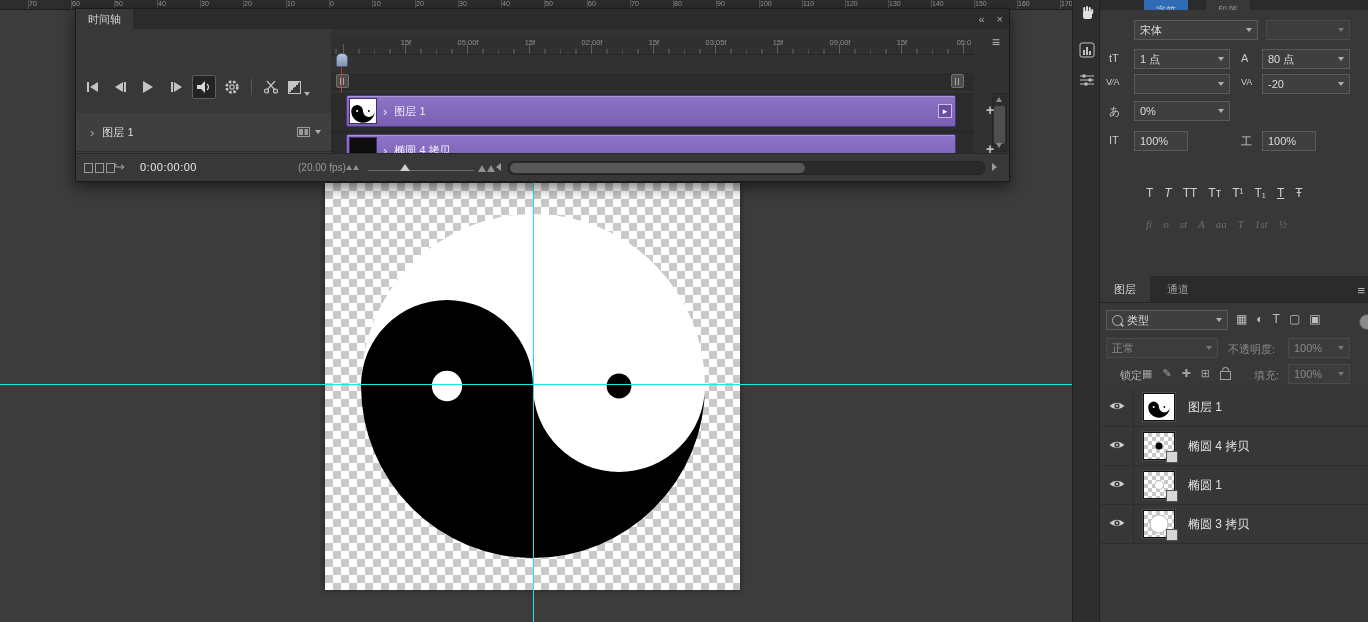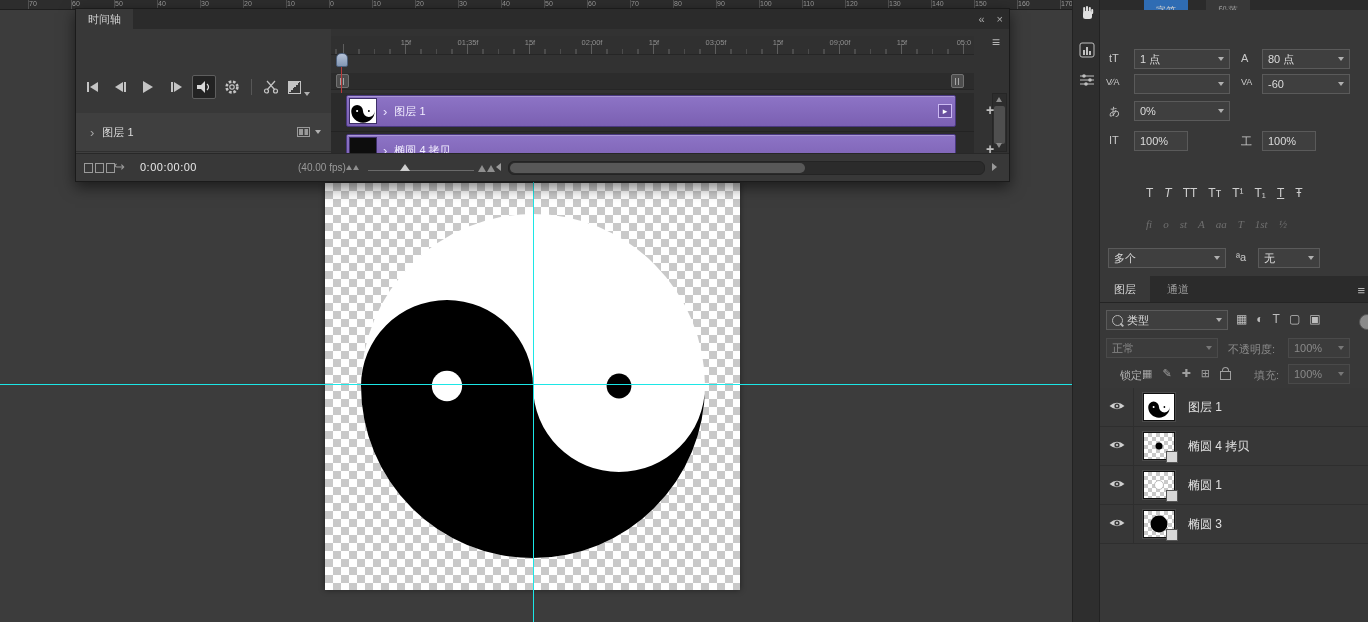--- a/index.html
+++ b/index.html
@@ -287,21 +287,21 @@
             </span>
           </div>
           <div class="tl-row" style="top: 123px;"></div>
         </div>
     </div>
 
     <div class="tp-right">
       <div class="tp-ruler">
           <div id="tl-labels">
             <span class="tl-lab" style="left: 75px;">15f</span>
-            <span class="tl-lab" style="left: 137px;">01:35f</span>
+            <span class="tl-lab" style="left: 137px;">05:00f</span>
             <span class="tl-lab" style="left: 199px;">15f</span>
             <span class="tl-lab" style="left: 261px;">02:00f</span>
             <span class="tl-lab" style="left: 323px;">15f</span>
             <span class="tl-lab" style="left: 385px;">03:05f</span>
             <span class="tl-lab" style="left: 447px;">15f</span>
             <span class="tl-lab" style="left: 509px;">09:00f</span>
             <span class="tl-lab" style="left: 571px;">15f</span>
             <span class="tl-lab" style="left: 633px;">05:0</span>
           </div>
         </div>
@@ -346,21 +346,21 @@
       </div>
 
     <div class="tp-bottom">
       <div class="frames-ico">
           <i></i>
           <i></i>
           <i></i>
         </div>
       <div class="flip-ico">↪</div>
       <div class="tc-time">0:00:00:00</div>
-      <div class="tc-fps">(40.00 fps)</div>
+      <div class="tc-fps">(20.00 fps)</div>
       <div class="mtn small" style="left:270px;">
           <i></i>
           <i></i>
         </div>
       <div class="zslider">
         <div class="zthumb"></div>
       </div>
       <div class="mtn" style="left:402px;">
           <i></i>
           <i></i>
@@ -403,41 +403,51 @@
     </div>
   </div>
 
   <div id="right-panels">
     <div id="char-tabs">
       <div class="ctab active" style="left:44px;">字符</div>
       <div class="ctab t2" style="left:106px;">段落</div>
     </div>
 
     <div id="char-panel">
+      <div class="cp-row" style="top:10px;">
+        <div class="dd" style="left:34px;width:124px;">
+          <span>宋体</span>
+            <span class="caret"></span>
+        </div>
+        <div class="dd dim" style="left:166px;width:84px;">
+          <span></span>
+            <span class="caret"></span>
+        </div>
+      </div>
       <div class="cp-row" style="top:39px;">
         <span class="cp-ico" style="left:9px;">tT</span>
         <div class="dd" style="left:34px;width:96px;">
           <span>1 点</span>
             <span class="caret"></span>
         </div>
         <span class="cp-ico" style="left:141px;">A</span>
         <div class="dd" style="left:162px;width:88px;">
           <span>80 点</span>
             <span class="caret"></span>
         </div>
       </div>
       <div class="cp-row" style="top:64px;">
         <span class="cp-ico" style="left:6px;font-size:9px;">V∕A</span>
         <div class="dd" style="left:34px;width:96px;">
           <span></span>
             <span class="caret"></span>
         </div>
         <span class="cp-ico" style="left:141px;font-size:9px;">VA</span>
         <div class="dd" style="left:162px;width:88px;">
-          <span>-60</span>
+          <span>-20</span>
             <span class="caret"></span>
         </div>
       </div>
       <div class="cp-row" style="top:91px;">
         <span class="cp-ico" style="left:9px;">あ</span>
         <div class="dd" style="left:34px;width:96px;">
           <span>0%</span>
             <span class="caret"></span>
         </div>
       </div>
@@ -468,31 +478,20 @@
             <span class="obtn">fi</span>
             <span class="obtn">o</span>
             <span class="obtn">st</span>
             <span class="obtn">A</span>
             <span class="obtn">aa</span>
             <span class="obtn">T</span>
             <span class="obtn">1st</span>
             <span class="obtn">½</span>
           </div>
         </div>
-      <div class="cp-row" style="top:238px;">
-        <div class="dd" style="left:8px;width:118px;">
-          <span>多个</span>
-            <span class="caret"></span>
-        </div>
-        <span class="cp-ico" style="left:136px;">ªa</span>
-        <div class="dd" style="left:158px;width:62px;">
-          <span>无</span>
-            <span class="caret"></span>
-        </div>
-      </div>
     </div>
 
     <div id="layers-panel">
       <div class="lp-header">
         <span class="ltab active">图层</span>
         <span class="ltab">通道</span>
         <span class="lp-menu">≡</span>
       </div>
       <div class="lp-filter">
         <div class="dd" style="left:6px;width:122px;top:2px;">
@@ -584,21 +583,21 @@
           </div>
           <div class="layer-row">
             <div class="eye-cell">
               <span><svg width="18" height="12" viewBox="0 0 18 12">
                   <path d="M1.5 6 Q9 -0.5 16.5 6 Q9 12.5 1.5 6 Z" fill="#cfcfcf"></path>
                   <circle cx="9" cy="6" r="2.6" fill="#3a3a3a"></circle>
                   <circle cx="9" cy="6" r="1.1" fill="#cfcfcf"></circle>
                 </svg></span>
             </div>
             <div class="thumb checker-sm">
-              <div class="t-shape s-circle-black"></div>
+              <div class="t-shape s-circle-white"></div>
               <div class="badge"></div>
             </div>
-            <span class="lname">椭圆 3</span>
+            <span class="lname">椭圆 3 拷贝</span>
           </div>
         </div>
     </div>
   </div>
 </div>
 
 </body></html>

